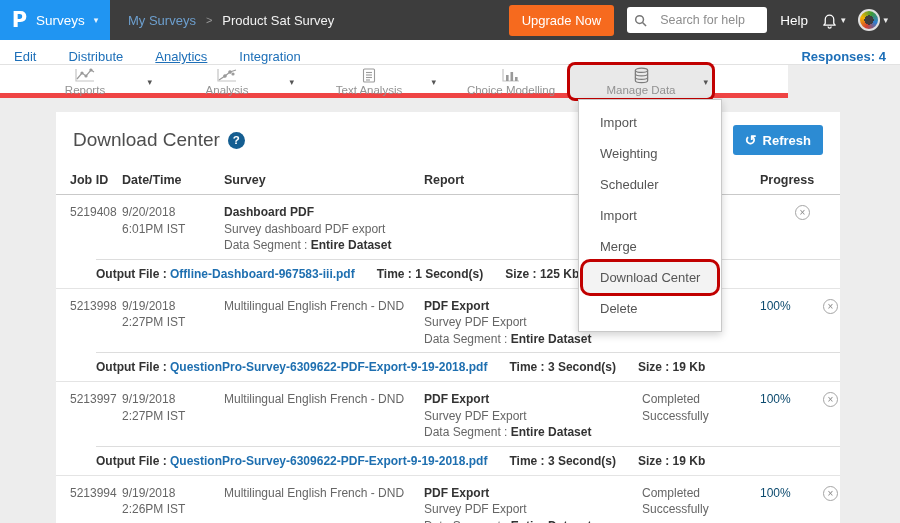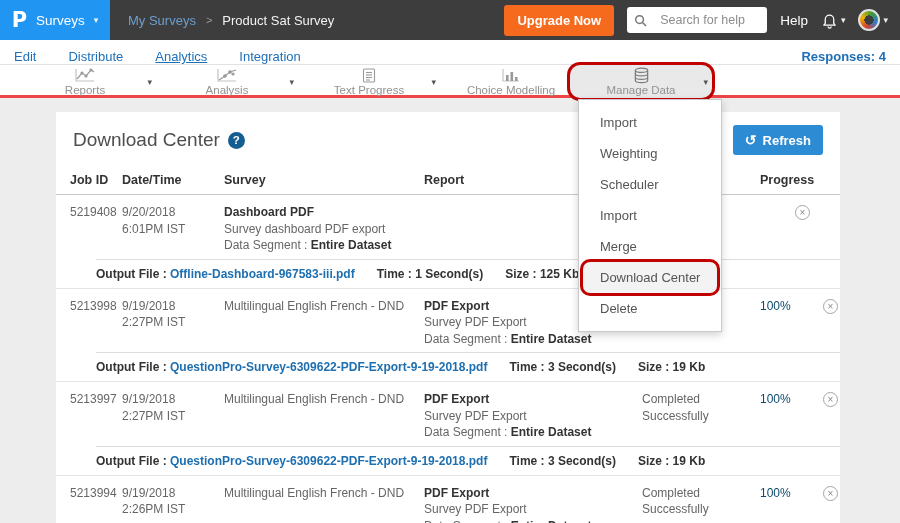--- a/index.html
+++ b/index.html
@@ -11,45 +11,45 @@
   .topbar { position:absolute; top:0; left:0; width:900px; height:40px; background:#3d3d3d; display:flex; align-items:center; color:#fff; z-index:30; }
   .logo-block { width:110px; height:40px; background:var(--brand-blue,#2095F2); display:flex; align-items:center; justify-content:center; gap:9px; cursor:pointer; }
   .logo-p { font-size:21px; font-weight:bold; font-family:"DejaVu Sans",sans-serif; }
   .ws-label { font-size:13.5px; }
   .caret { font-size:9px; color:rgba(255,255,255,.9); }
   .breadcrumb { display:flex; align-items:center; gap:10px; margin-left:18px; font-size:13px; }
   .bc-parent { color:#6d9fce; cursor:pointer; }
   .bc-sep { color:#9a9a9a; font-size:11px; }
   .bc-current { color:#f2f2f2; }
   .topbar-right { margin-left:auto; display:flex; align-items:center; gap:13px; padding-right:12px; }
-  .upgrade-btn { background:var(--upgrade-orange,#F66A1E); color:#fff; font-weight:bold; font-size:13px; border:none; border-radius:3px; padding:8px 13px; cursor:pointer; }
+  .upgrade-btn { background:var(--upgrade-orange,#F66A1E); color:#fff; font-weight:normal; font-size:13px; border:none; border-radius:3px; padding:8px 13px; cursor:pointer; }
   .search-box { width:140px; height:26px; background:#fff; border-radius:3px; display:flex; align-items:center; padding:0 7px; gap:13px; }
   .search-box input { border:none; outline:none; width:100%; font-size:12.5px; color:#333; font-family:inherit; background:transparent; }
   .search-box input::placeholder { color:#8d8d8d; }
   .help-label { font-size:13.5px; cursor:pointer; }
   .icon-wrap { display:flex; align-items:center; gap:3px; cursor:pointer; }
   .avatar { width:22px; height:22px; border-radius:50%; border:2px solid #e0e0e0;
             background: radial-gradient(circle at 50% 50%, #3d3d3d 0 36%, rgba(0,0,0,0) 37%),
                         conic-gradient(from 200deg, #d23f31, #f3b300, #3d9b35, #2e7dd1, #d23f31); }
 
   
   .tabbar { position:absolute; top:40px; left:0; width:900px; height:25px; background:#fff; border-bottom:1px solid #e2e2e2; display:flex; align-items:flex-end; padding:0 14px; gap:32px; z-index:20; }
   .tab { color:var(--nav-blue,#1D6FB8); font-size:13px; cursor:pointer; }
   .tab.active { text-decoration:underline; }
   .responses { margin-left:auto; color:var(--nav-blue,#1D6FB8); font-weight:bold; font-size:13px; }
 
   
-  .toolbar { position:absolute; top:65px; left:0; width:900px; height:33px; background:#fff; border-bottom:3px solid #ef4444; z-index:20;text-decoration:underline; }
+  .toolbar { position:absolute; top:65px; left:0; width:788px; height:33px; background:#fff; border-bottom:5px solid #ef4444; z-index:20;text-decoration:underline; }
   .tool { position:absolute; top:0; height:33px; width:142px; display:flex; flex-direction:column; align-items:center; justify-content:center; cursor:pointer; }
   .tool:nth-child(1){ left:14px; } .tool:nth-child(2){ left:156px; } .tool:nth-child(3){ left:298px; }
   .tool:nth-child(4){ left:440px; } .tool:nth-child(5){ left:570px; }
   .tool-icon { height:15px; display:flex; align-items:center; color:#999; }
   .tool-label { font-size:11.5px; color:#929292; margin-top:1px; }
   .tool-caret { position:absolute; right:4px; top:50%; transform:translateY(-50%); color:#555; font-size:9px; }
-  .tool.highlighted { background:#e9e9e9; box-shadow:0 0 0 3px var(--annotation-red,#C10000); border-radius:10px; }
+  .tool.highlighted { background:#e9e9e9; box-shadow:0 0 0 3px var(--annotation-red,#C10000); border-radius:5px; }
 
   
   .dropdown { position:absolute; left:578px; top:99px; width:144px; background:#fff; border:1px solid #c9c9c9; box-shadow:0 3px 8px rgba(0,0,0,.18); z-index:40; padding:7px 0; }
   .menu-item { height:31px; line-height:31px; padding-left:21px; font-size:13px; color:#555; cursor:pointer; }
   .menu-item.highlighted { background:#f3f3f3; margin:0 4px; padding-left:17px; border-radius:7px; box-shadow:0 0 0 3px var(--annotation-red,#C10000); }
 
   
   .card { position:absolute; left:56px; top:112px; width:784px; height:440px; background:#fff; z-index:10; }
   .card-head { display:flex; align-items:center; padding:13px 17px 11px 17px; }
   .page-title { font-size:19px; color:#4e4e4e; }
@@ -157,21 +157,21 @@
     <div class="tool">
     <span class="tool-icon">
         <svg width="14" height="15" viewBox="0 0 14 15" fill="none" stroke="#9a9a9a" stroke-width="1.1">
           <rect x="1.5" y="1" width="11" height="13" rx="1"></rect>
           <line x1="4" y1="4.5" x2="10" y2="4.5"></line>
           <line x1="4" y1="7" x2="10" y2="7"></line>
           <line x1="4" y1="9.5" x2="10" y2="9.5"></line>
           <line x1="4" y1="12" x2="8" y2="12"></line>
         </svg>
       </span>
-    <span class="tool-label">Text Progress</span>
+    <span class="tool-label">Text Analysis</span>
     <span class="tool-caret">▾</span>
   </div>
     <div class="tool">
     <span class="tool-icon">
         <svg width="18" height="14" viewBox="0 0 18 14" fill="none" stroke="#9a9a9a" stroke-width="1.2">
           <path d="M1 1v12h16" stroke="#c4c4c4"></path>
           <rect x="4" y="7" width="2.6" height="6" fill="#9a9a9a" stroke="none"></rect>
           <rect x="8.5" y="4" width="2.6" height="9" fill="#9a9a9a" stroke="none"></rect>
           <rect x="13" y="9" width="2.6" height="4" fill="#9a9a9a" stroke="none"></rect>
         </svg>

